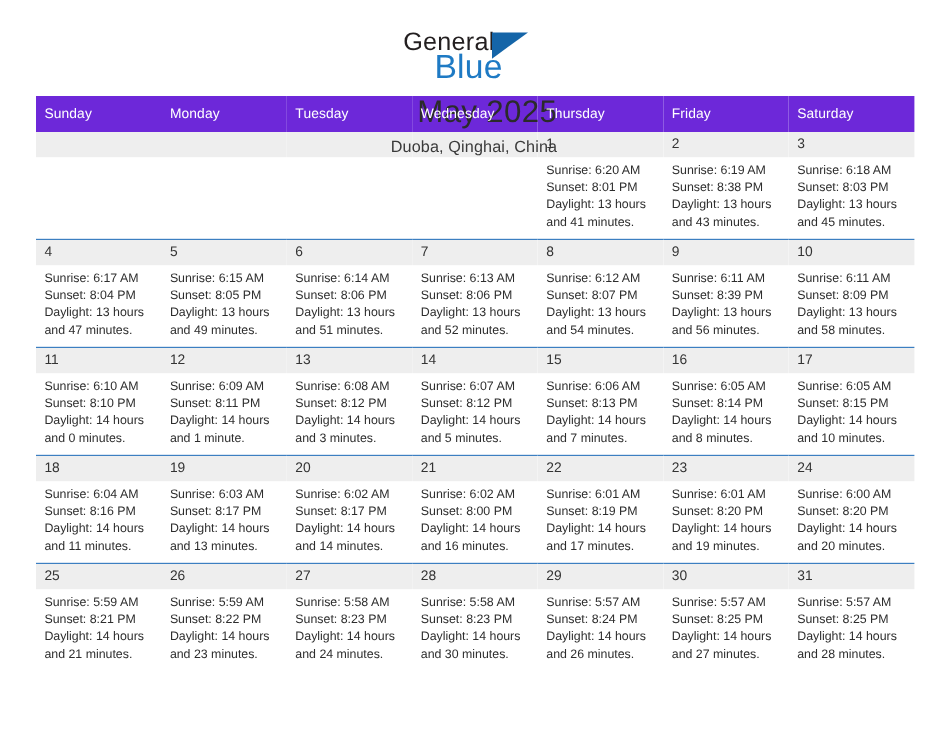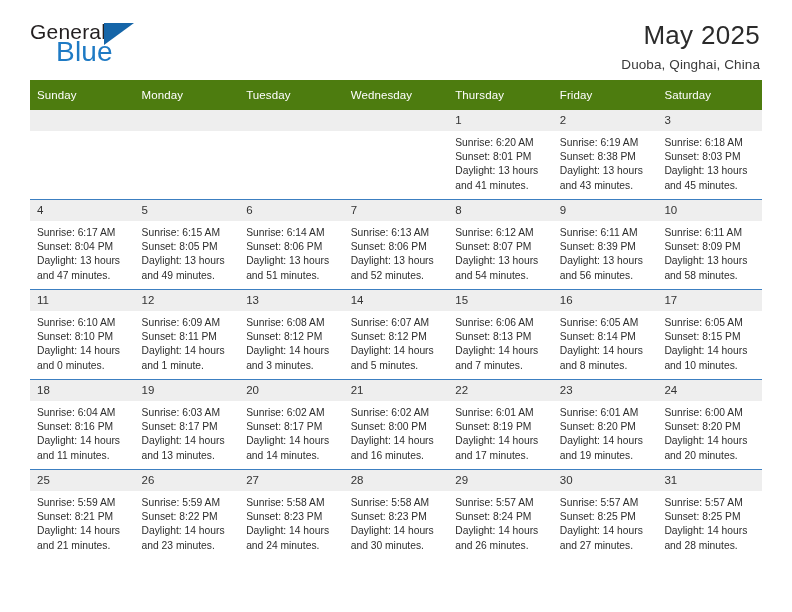--- a/index.html
+++ b/index.html
@@ -19,25 +19,26 @@
     position: relative;
     width: 792px;
     height: 612px;
     box-sizing: border-box;
     padding: 0 30px;
   }
 
   
   .top {
     display: flex;
-    align-items: flex-end;
+    align-items: center;
     justify-content: space-between;
     padding-top: 24px;
     height: 74px;
     box-sizing: border-box;
+    flex-direction: column;
   }
   .brand {
     position: relative;
     width: 120px;
     height: 54px;
     flex: 0 0 auto;
   }
   .brand-general {
     position: absolute;
     left: 0;
@@ -88,21 +89,21 @@
   }
 
   
   .calendar {
     margin-top: 6px;
     width: 732px;
     border-collapse: collapse;
     table-layout: fixed;
   }
   .calendar th {
-    background: #4d7c0f;
+    background: #6d28d9;
     color: #ffffff;
     font-size: 11.5px;
     font-weight: normal;
     text-align: left;
     padding: 5px 0 5px 7px;
     height: 20px;
     letter-spacing: .1px;
   }
   .calendar td {
     vertical-align: top;

